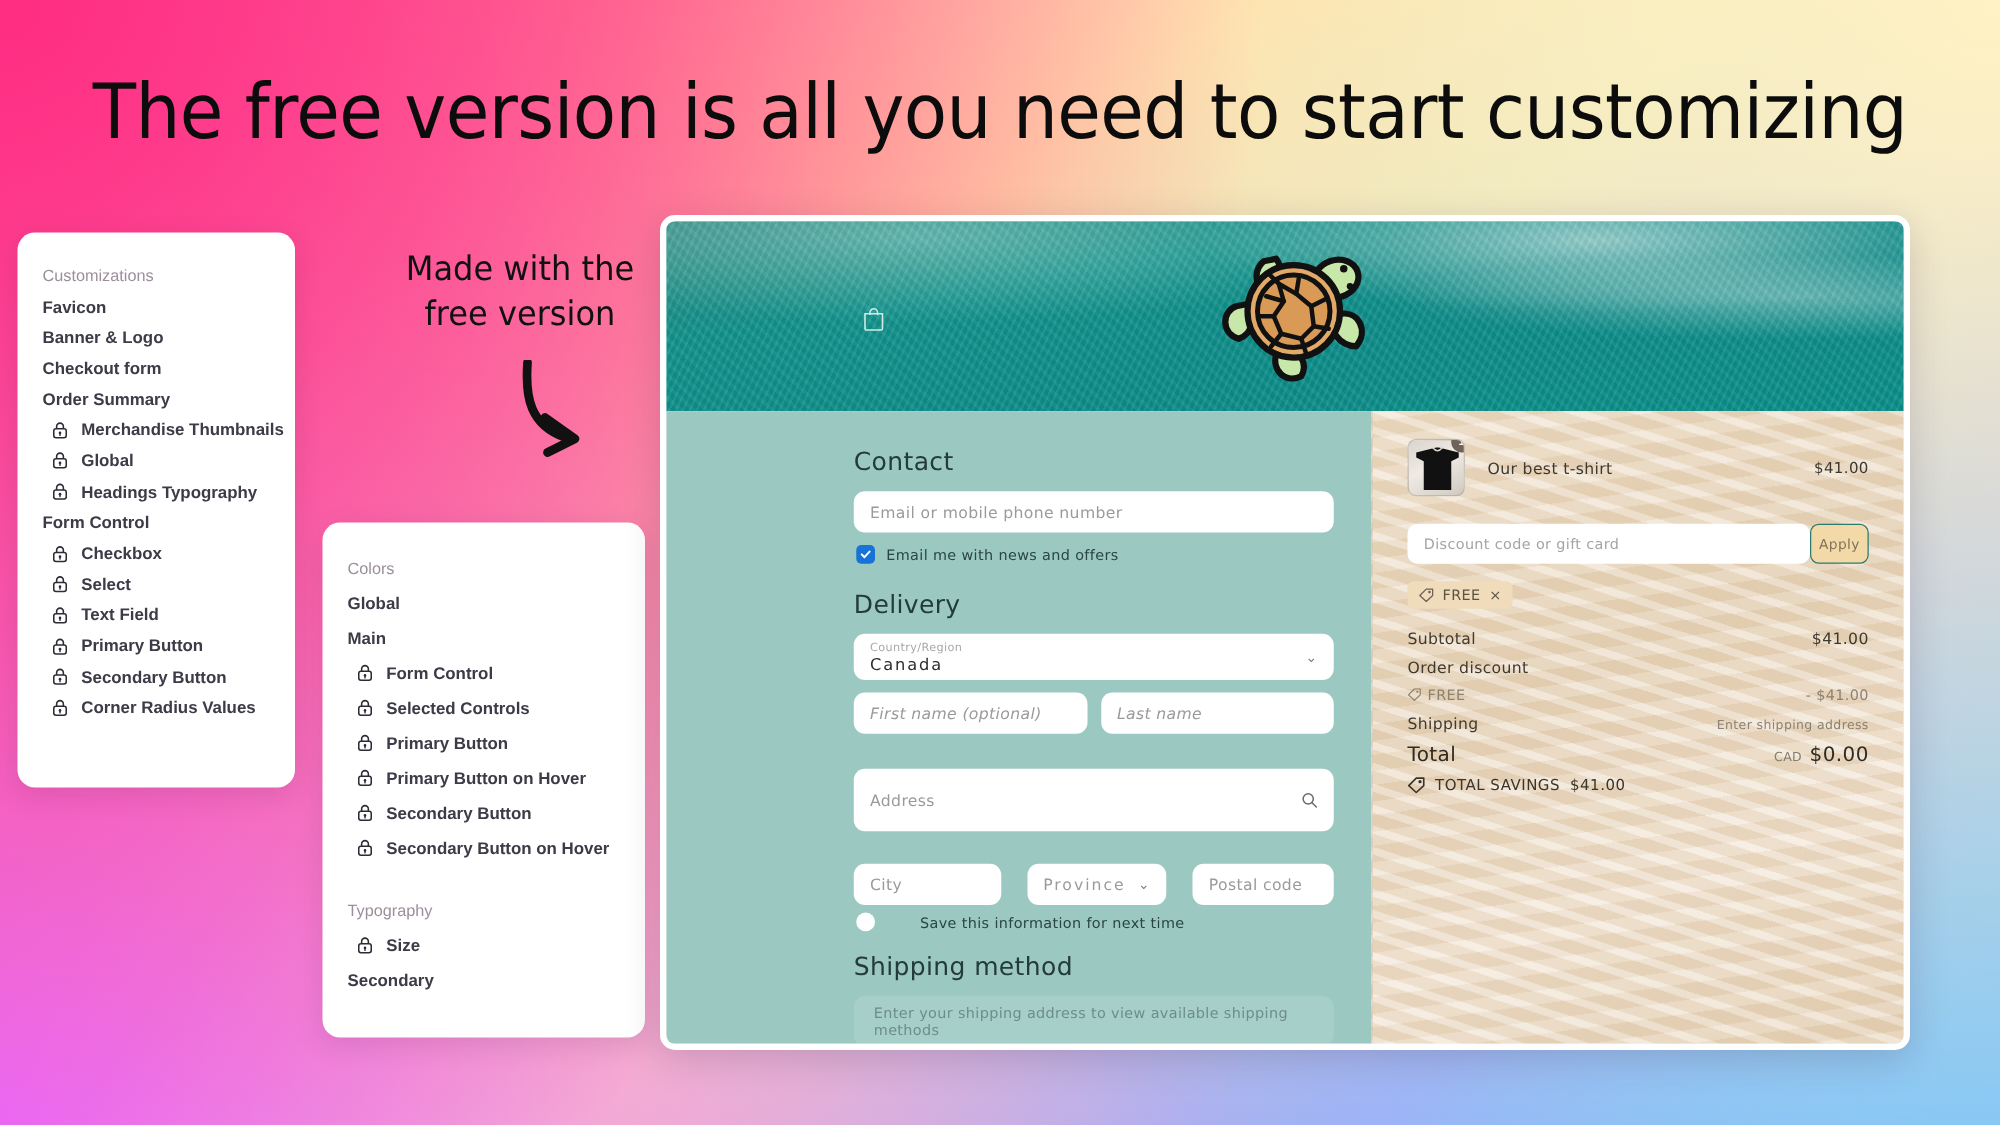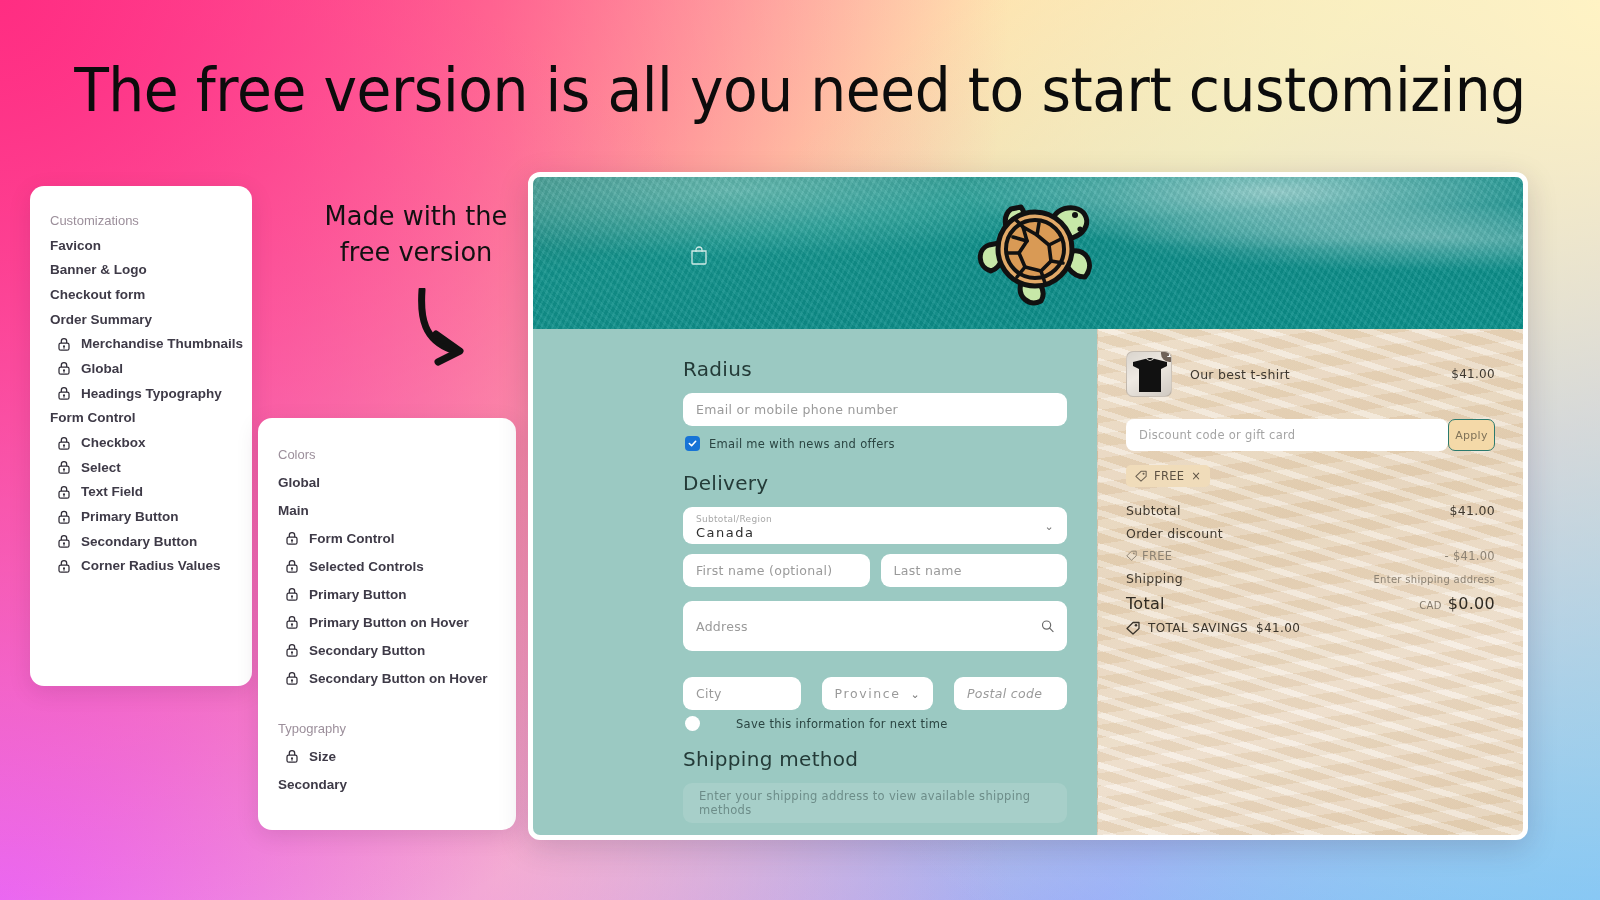--- a/index.html
+++ b/index.html
@@ -51,21 +51,21 @@
     height: 25px;
     font-size: 13.5px;
   }
   .row.group-muted { color: #9c8f9b; font-size: 13px; }
   .row.group { color: #3e3a47; font-weight: 700; }
   .row.item { color: #3e3a47; font-weight: 600; padding-left: 26px; }
   .lock-icon { width: 16px; height: 16px; margin-right: 9px; flex: 0 0 16px; }
   .lock-icon svg { display: block; }
 
   
-  #customizations-panel { left: 30px; top: 186px; width: 222px; height: 500px; }
+  #customizations-panel { left: 14px; top: 186px; width: 222px; height: 444px; }
   #customizations-panel .row { height: 24.7px; }
 
   
   #colors-panel { left: 258px; top: 418px; width: 258px; height: 412px; }
   #colors-panel .row { height: 28px; }
   #colors-panel .spacer { height: 22px; }
 
   
   #checkout-window {
     position: absolute; left: 528px; top: 172px; width: 1000px; height: 668px;
@@ -104,21 +104,21 @@
     background: #fff; border-radius: 9px; height: 33px;
     display: flex; align-items: center; padding: 0 13px;
     font-size: 12.5px; color: #9a9a9a; margin-bottom: 10px;
     position: relative;
   }
   .field.tall { height: 37px; flex-direction: column; align-items: flex-start; justify-content: center; padding-top: 3px; }
   .field .minilabel { font-size: 9px; color: #a8a8a8; line-height: 11px; }
   .field .value { font-size: 13px; color: #2e2e2e; letter-spacing: 1.5px; }
   .field .chev { position: absolute; right: 13px; top: 50%; transform: translateY(-50%); color: #777; font-size: 11px; }
   .field .search { position: absolute; right: 13px; top: 50%; transform: translateY(-50%); }
-  .row2 { display: flex; gap: 11px; margin-bottom: 14px; }
+  .row2 { display: flex; gap: 11px; margin-bottom: 28px; font-style: italic; }
   .row2 > .field { flex: 1; margin-bottom: 0; }
   .row3 { display: flex; gap: 21px; margin-bottom: 6px; }
   .row3 > .field { margin-bottom: 0; }
   .check-line { display: flex; align-items: center; gap: 9px; font-size: 11.5px; color: #2b4542; margin: 5px 0 20px 2px; }
   .cbox { width: 15px; height: 15px; border-radius: 4px; background: #1773d6; display: flex; align-items: center; justify-content: center; }
   .cbox.off { background: #fff; border-radius: 50%; width: 15px; height: 15px; }
   .note-box {
     background: rgba(255,255,255,0.12); border-radius: 9px; height: 40px;
     display: flex; align-items: center; padding: 0 16px;
     font-size: 11.5px; color: #6d8d89; margin-bottom: 22px;
@@ -442,37 +442,37 @@
       </g>
       <circle cx="110" cy="24" r="3" fill="#111"></circle>
       <circle cx="115" cy="38" r="2.6" fill="#111"></circle>
     </svg>
   </div>
 
   <div id="checkout-body">
 
     <div id="form-col">
 
-      <div class="sec-title hw">Radius</div>
+      <div class="sec-title hw">Contact</div>
       <div class="field hw">
         <span>Email or mobile phone number</span>
       </div>
       <div class="check-line hw">
         <span class="cbox">
           <svg width="9" height="9" viewBox="0 0 10 10">
             <path d="M1.5 5 L4 7.5 L8.5 2.5" stroke="#fff" stroke-width="1.8" fill="none" stroke-linecap="round" stroke-linejoin="round"></path>
           </svg>
         </span>
         <span>Email me with news and offers</span>
       </div>
 
       <div class="sec-title hw">Delivery</div>
 
       <div class="field tall hw">
-        <span class="minilabel">Subtotal/Region</span>
+        <span class="minilabel">Country/Region</span>
         <span class="value hw">Canada</span>
         <span class="chev">⌄</span>
       </div>
 
       <div class="row2">
         <div class="field hw">
           <span>First name (optional)</span>
         </div>
         <div class="field hw">
           <span>Last name</span>
@@ -488,21 +488,21 @@
       </div>
 
       <div class="row3">
         <div class="field hw" style="width:148px;">
           <span>City</span>
         </div>
         <div class="field hw" style="width:140px;">
           <span class="hw" style="letter-spacing:1.6px;">Province</span>
           <span class="chev">⌄</span>
         </div>
-        <div class="field hw" style="width:142px;font-style:italic;">
+        <div class="field hw" style="width:142px;">
           <span>Postal code</span>
         </div>
       </div>
 
       <div class="check-line hw" style="margin:4px 0 16px 2px;gap:36px;">
         <span class="cbox off"></span>
         <span>Save this information for next time</span>
       </div>
 
       <div class="sec-title hw">Shipping method</div>

